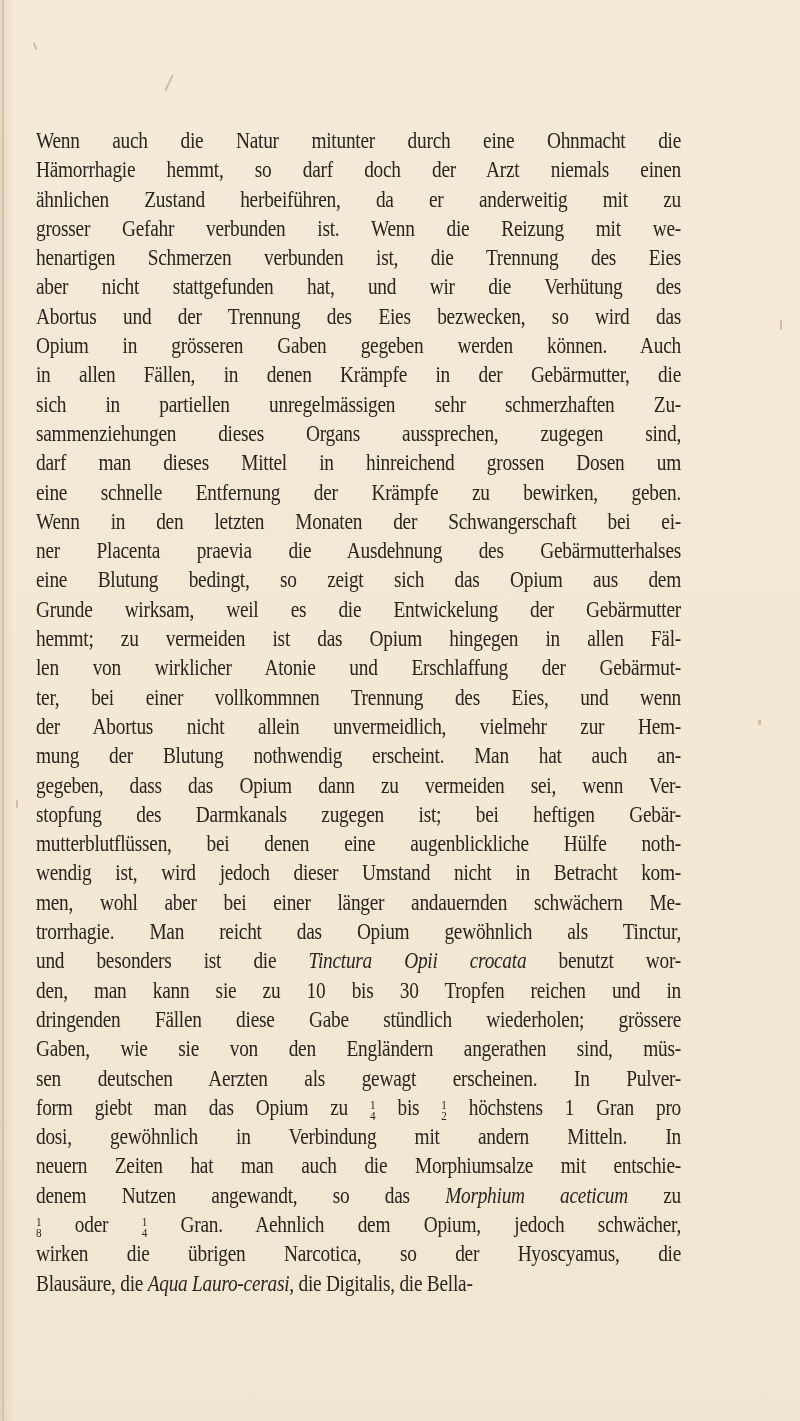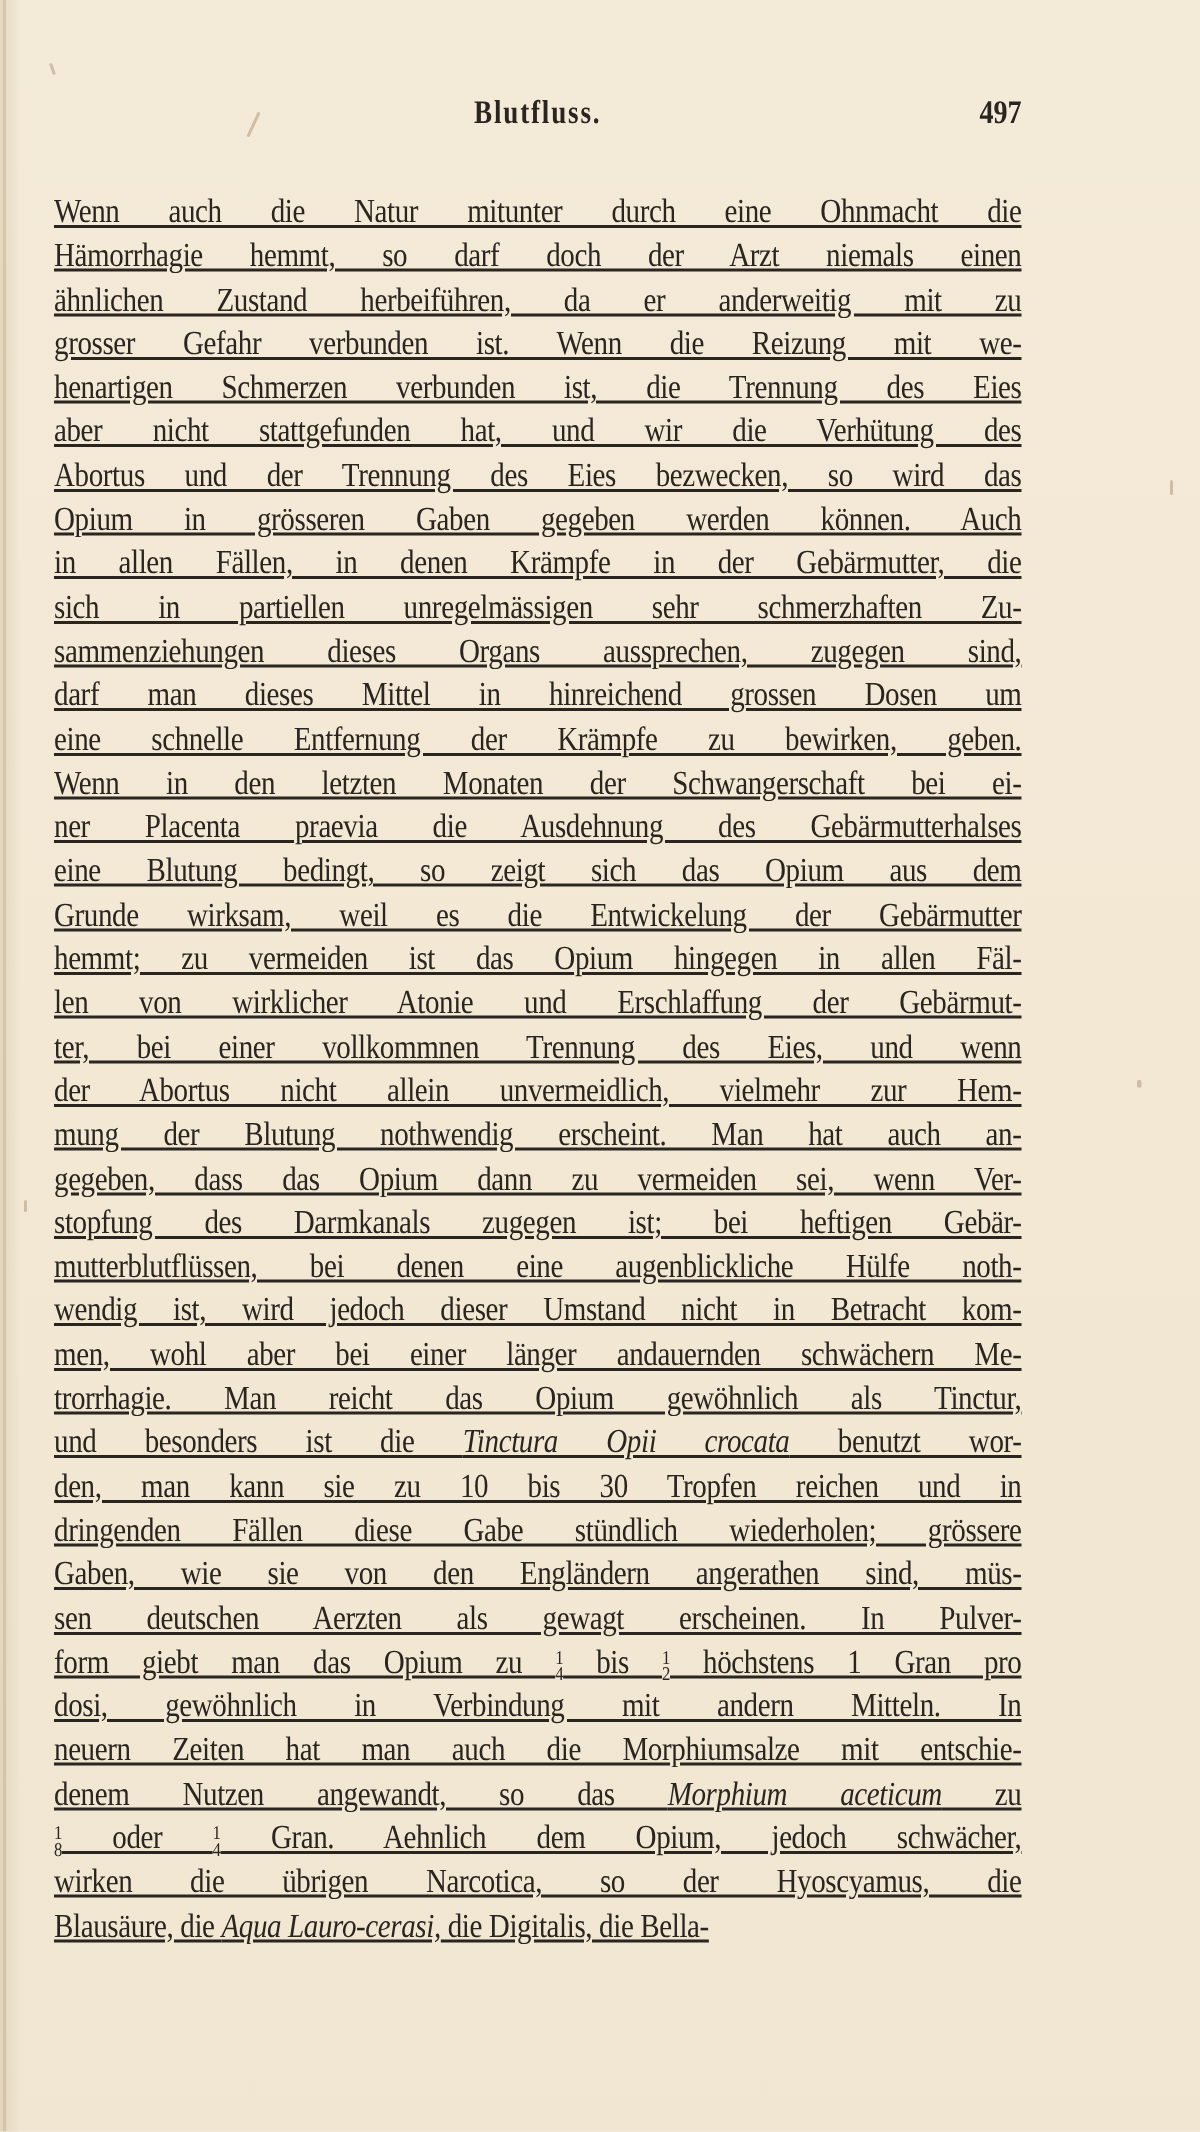--- a/index.html
+++ b/index.html
@@ -55,21 +55,20 @@
       font-size: 22px;
       font-weight: bold;
       transform: scaleX(0.85);
       transform-origin: right;
     }
     .body-text {
       position: absolute;
       top: 126px;
       left: 36px;
       width: 645px;
-      text-decoration: underline;
     }
     .line {
       display: block;
       height: 29.3px;
       line-height: 29.3px;
       font-size: 22.5px;
       white-space: nowrap;
       text-align: justify;
       text-align-last: justify;
       font-family: "Liberation Serif", serif;
@@ -105,24 +104,20 @@
 
 <div class="page">
   <div class="page-edge"></div>
 
   <div class="speck" style="left:168px;top:74px;width:2px;height:18px;transform:rotate(25deg);"></div>
   <div class="speck" style="left:34px;top:42px;width:2px;height:8px;transform:rotate(-20deg);"></div>
   <div class="speck" style="left:758px;top:720px;width:3px;height:5px;"></div>
   <div class="speck" style="left:16px;top:800px;width:2px;height:8px;"></div>
   <div class="speck" style="left:780px;top:320px;width:2px;height:10px;"></div>
 
-  <div class="header">
-    <div class="running-title">Blutfluss.</div>
-    <div class="page-number">497</div>
-  </div>
 
   <div class="body-text">
     <span class="line">Wenn auch die Natur mitunter durch eine Ohnmacht die</span>
     <span class="line">Hämorrhagie hemmt, so darf doch der Arzt niemals einen</span>
     <span class="line">ähnlichen Zustand herbeiführen, da er anderweitig mit zu</span>
     <span class="line">grosser Gefahr verbunden ist. Wenn die Reizung mit we-</span>
     <span class="line">henartigen Schmerzen verbunden ist, die Trennung des Eies</span>
     <span class="line">aber nicht stattgefunden hat, und wir die Verhütung des</span>
     <span class="line">Abortus und der Trennung des Eies bezwecken, so wird das</span>
     <span class="line">Opium in grösseren Gaben gegeben werden können. Auch</span>

